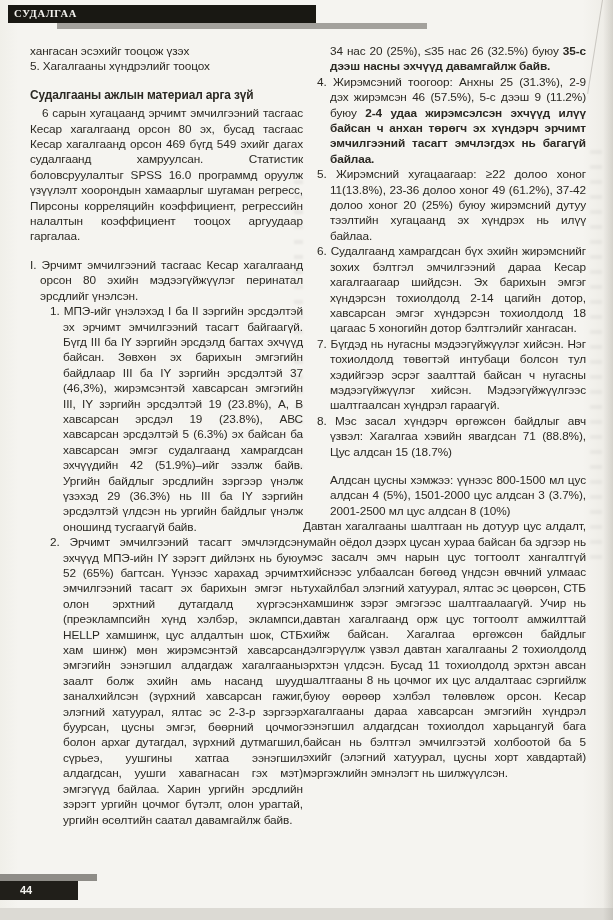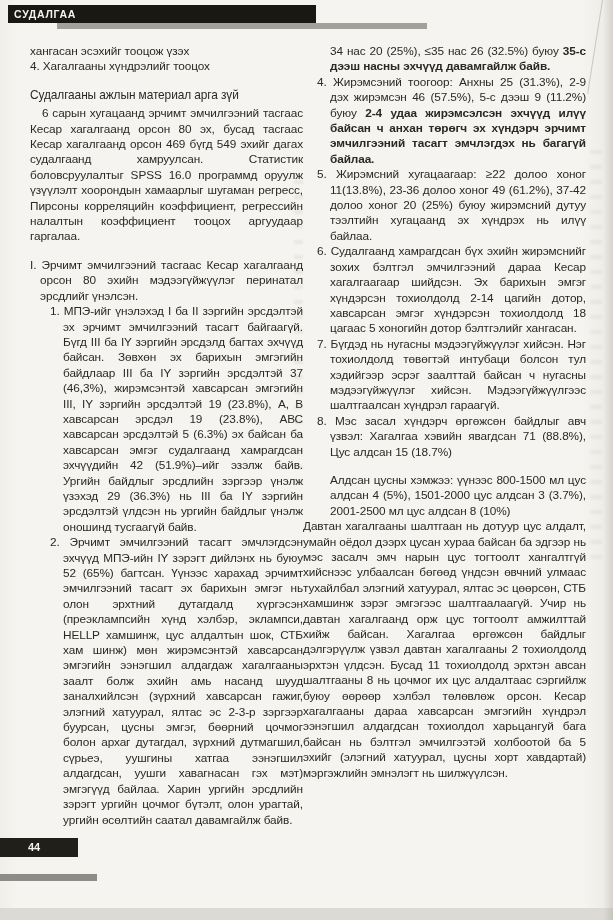--- a/index.html
+++ b/index.html
@@ -6,41 +6,41 @@
   .page {
     position:relative; width:613px; height:920px; overflow:hidden;
     background:
       linear-gradient(90deg, #f0efe9 0%, #f5f4f0 3%, #f5f4f0 95%, #eceae4 100%),
       #f4f3ef;
     font-family:"Liberation Sans", sans-serif;
     color:#2b2923;
   }
   
   .header-bar { position:absolute; left:8px; top:5px; width:308px; height:18px; background:#191813; }
-  .header-label { color:#f4f3ef; font-size:10.5px; font-weight:bold; letter-spacing:0.7px; padding:3px 4px 0 6px; }
+  .header-label { color:#f4f3ef; font-size:10.5px; font-weight:bold; letter-spacing:0.7px; padding:3px 4px 0 6px;font-family:Liberation Serif, serif; }
   .header-shadow { position:absolute; left:57px; top:23px; width:370px; height:6px; background:#a3a19c; }
   
   .col { position:absolute; top:44px; font-size:11.8px; line-height:15.4px; text-align:justify; letter-spacing:-0.1px; }
   .left-col { left:30px; width:273px; }
   .right-col { left:303px; width:283px; }
   p { margin:0; }
   .cont-tail { margin-left:0; text-align:left; }
   .gap { height:13px; }
-  .sect { font-size:11.9px; font-weight:normal; margin:0 0 3px 0; text-align:left; }
+  .sect { font-size:11.9px; font-weight:bold; margin:0 0 3px 0; text-align:left; }
   .indent { text-indent:12px; }
   .roman { padding-left:10px; text-indent:-10px; }
   .nested { margin-left:20px; padding-left:13px; text-indent:-13px; }
   .ritem  { margin-left:14px; padding-left:13px; text-indent:-13px; }
   .cont3  { margin-left:27px; }
   .blood  { margin-left:27px; }
   b { font-weight:bold; }
   
   .footer-shadow { position:absolute; left:0; top:874px; width:97px; height:7px; background:#8e8c87; }
-  .footer-box { position:absolute; left:0; top:838px; width:78px; height:19px; background:#211f1a;
-    color:#f4f3ef; font-size:11px; font-weight:bold; line-height:19px; padding-left:28px; box-sizing:border-box; }
+  .footer-box { position:absolute; left:0; top:881px; width:78px; height:19px; background:#211f1a;
+    color:#f4f3ef; font-size:11px; font-weight:bold; line-height:19px; padding-left:20px; box-sizing:border-box; }
   .bottom-strip { position:absolute; left:0; top:908px; width:613px; height:12px; background:#dcdad4; }
   
   .right-shade { position:absolute; right:0; top:0; width:10px; height:920px;
     background:linear-gradient(90deg, rgba(0,0,0,0), rgba(90,85,75,0.16)); }
   .crease { position:absolute; right:10px; top:0; width:1px; height:95px;
     background:rgba(100,95,85,0.28); transform:rotate(9deg); transform-origin:top center; }
   .ghost-a { position:absolute; left:294px; top:180px; width:9px; height:330px;
     background:repeating-linear-gradient(180deg, rgba(70,68,60,0.07) 0 4px, rgba(0,0,0,0) 4px 15px); filter:blur(1px); }
   .ghost-b { position:absolute; left:590px; top:150px; width:12px; height:420px;
     background:repeating-linear-gradient(180deg, rgba(70,68,60,0.05) 0 4px, rgba(0,0,0,0) 4px 15px); filter:blur(1px); }
@@ -50,21 +50,21 @@
 
 <div class="page">
 
   <div class="header-bar">
     <div class="header-label">СУДАЛГАА</div>
   </div>
   <div class="header-shadow"></div>
 
   <div class="col left-col">
     <p class="cont-tail">хангасан эсэхийг тооцож үзэх</p>
-    <p>4. Хагалгааны хүндрэлийг тооцох</p>
+    <p>5. Хагалгааны хүндрэлийг тооцох</p>
     <div class="gap"></div>
     <h3 class="sect">Судалгааны ажлын материал арга зүй</h3>
     <p class="indent">6 сарын хугацаанд эрчимт эмчилгээний тасгаас Кесар хагалгаанд орсон 80 эх, бусад тасгаас Кесар хагалгаанд орсон 469 бүгд 549 эхийг дагах судалгаанд хамруулсан. Статистик боловсруулалтыг SPSS 16.0 программд оруулж үзүүлэлт хоорондын хамаарлыг шугаман регресс, Пирсоны корреляцийн коэффициент, регрессийн налалтын коэффициент тооцох аргуудаар гаргалаа.</p>
     <div class="gap"></div>
     <p class="roman">I. Эрчимт эмчилгээний тасгаас Кесар хагалгаанд орсон 80 эхийн мэдээгүйжүүлэг перинатал эрсдлийг үнэлсэн.</p>
     <p class="nested">1. МПЭ-ийг үнэлэхэд I ба II зэргийн эрсдэлтэй эх эрчимт эмчилгээний тасагт байгаагүй. Бүгд III ба IY зэргийн эрсдэлд багтах эхчүүд байсан. Зөвхөн эх барихын эмгэгийн байдлаар III ба IY зэргийн эрсдэлтэй 37 (46,3%), жирэмсэнтэй хавсарсан эмгэгийн III, IY зэргийн эрсдэлтэй 19 (23.8%), А, В хавсарсан эрсдэл 19 (23.8%), АВС хавсарсан эрсдэлтэй 5 (6.3%) эх байсан ба хавсарсан эмгэг судалгаанд хамрагдсан эхчүүдийн 42 (51.9%)–ийг эзэлж байв. Ургийн байдлыг эрсдлийн зэргээр үнэлж үзэхэд 29 (36.3%) нь III ба IY зэргийн эрсдэлтэй үлдсэн нь ургийн байдлыг үнэлж оношинд тусгаагүй байв.</p>
     <p class="nested">2. Эрчимт эмчилгээний тасагт эмчлэгдсэн эхчүүд МПЭ-ийн IY зэрэгт дийлэнх нь буюу 52 (65%) багтсан. Үүнээс харахад эрчимт эмчилгээний тасагт эх барихын эмгэг нь олон эрхтний дутагдалд хүргэсэн (преэклампсийн хүнд хэлбэр, эклампси, HELLP хамшинж, цус алдалтын шок, СТБ хам шинж) мөн жирэмсэнтэй хавсарсан эмгэгийн ээнэгшил алдагдаж хагалгааны заалт болж эхийн амь насанд шууд заналхийлсэн (зүрхний хавсарсан гажиг, элэгний хатуурал, ялтас эс 2-3-р зэргээр буурсан, цусны эмгэг, бөөрний цочмог болон архаг дутагдал, зүрхний дутмагшил, сүрьеэ, уушгины хатгаа ээнэгшил алдагдсан, уушги хавагнасан гэх мэт) эмгэгүүд байлаа. Харин ургийн эрсдлийн зэрэгт ургийн цочмог бүтэлт, олон урагтай, ургийн өсөлтийн саатал давамгайлж байв.</p>
   </div>
 
   <div class="col right-col">

